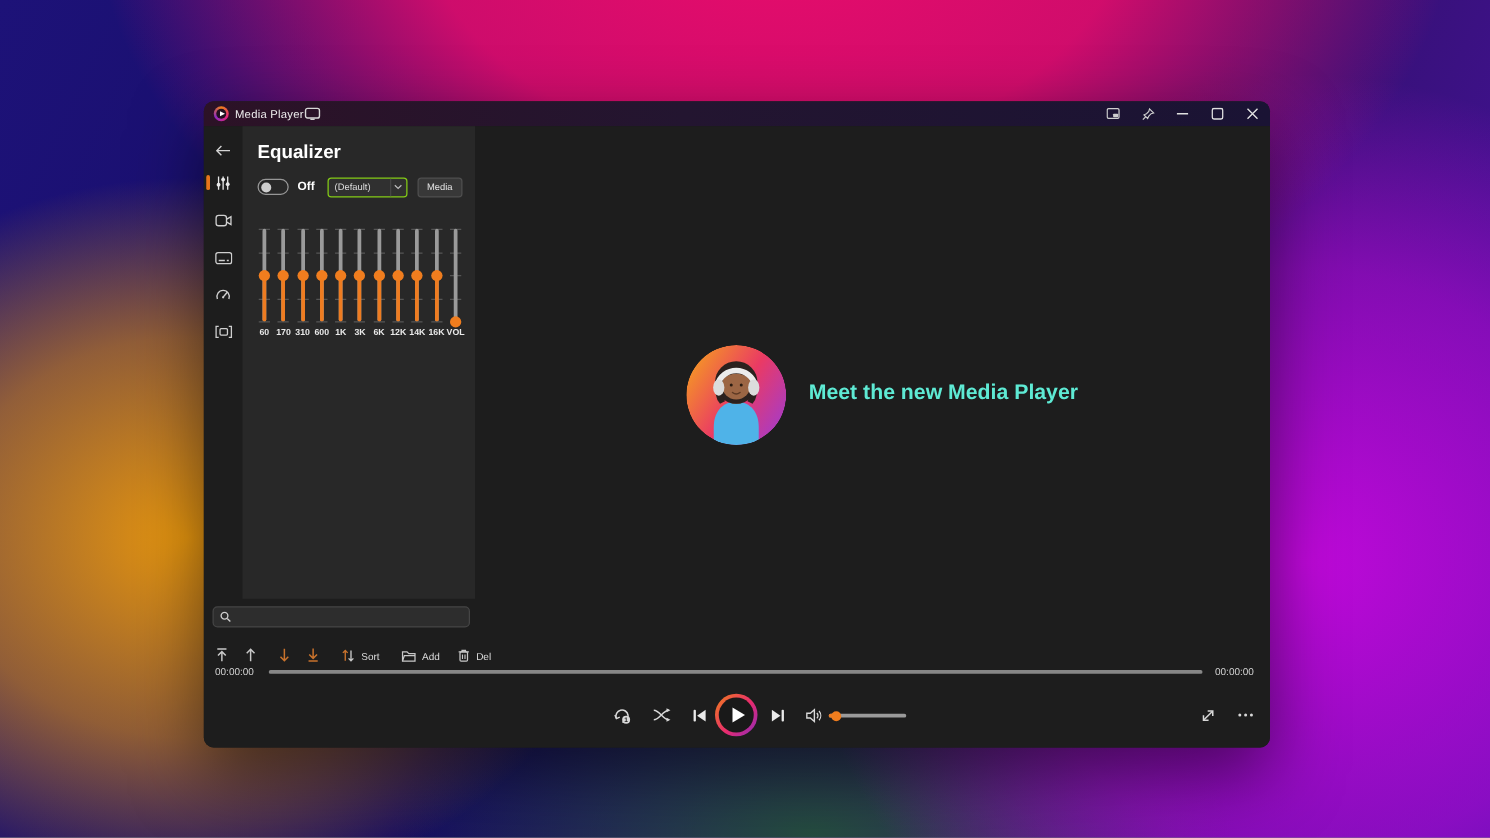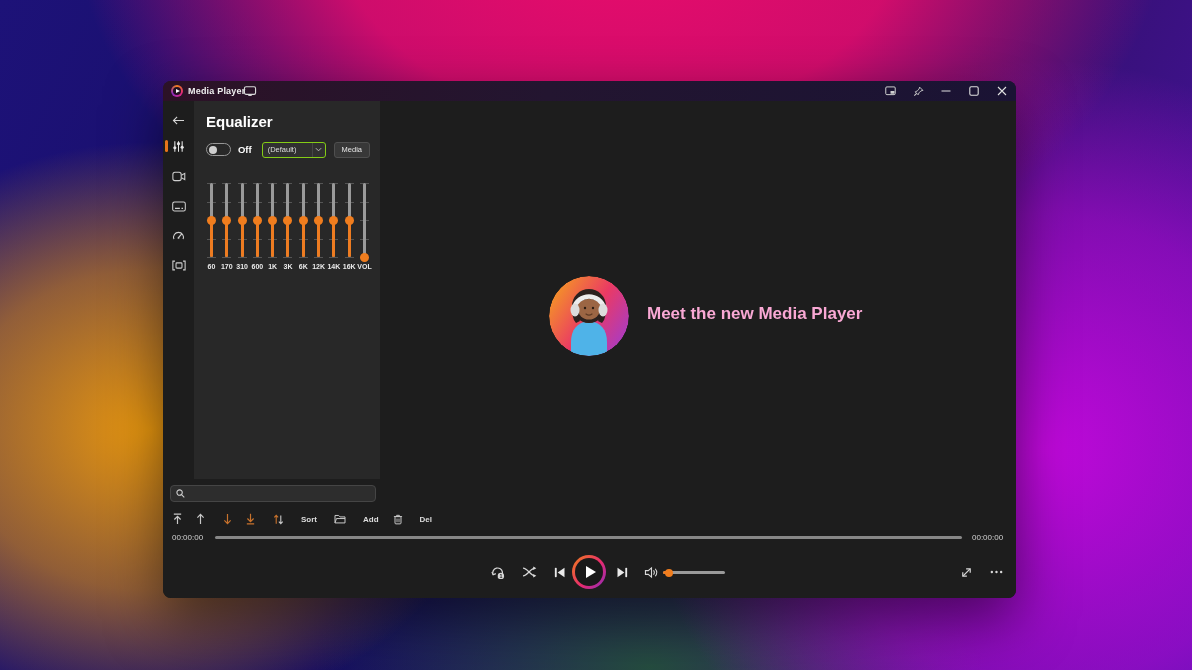--- a/index.html
+++ b/index.html
@@ -25,21 +25,21 @@
   
   .titlebar {
     position:relative; height:20px;
     background:linear-gradient(90deg,#2c1226 0%,#231530 45%,#1a1334 100%);
     display:flex; align-items:center;
   }
   .app-logo { position:absolute; left:8px; top:4px; width:12px; height:12px; border-radius:50%;
     background:conic-gradient(#f08019,#e0257e,#8c2bbf,#f08019); display:flex; align-items:center; justify-content:center; }
   .app-logo .inner { width:8px; height:8px; border-radius:50%; background:#201020; display:flex; align-items:center; justify-content:center; }
   .app-logo .tri { width:0; height:0; border-left:4px solid #fff; border-top:2.5px solid transparent; border-bottom:2.5px solid transparent; margin-left:1px; }
-  .app-title { position:absolute; left:25px; top:5px; font-size:9px; font-weight:bold; color:#efefef; letter-spacing:0.2px; }
+  .app-title { position:absolute; left:25px; top:5px; font-size:9px; font-weight:normal; color:#efefef; letter-spacing:0.2px; }
   .cast-btn { position:absolute; left:78px; top:2px; width:18px; height:16px; display:flex; align-items:center; justify-content:center; background:transparent; border:none; }
   .caption-controls { position:absolute; right:0; top:0; height:20px; display:flex; }
   .cap-btn { width:28px; height:20px; display:flex; align-items:center; justify-content:center; background:transparent; border:none; }
 
   
   .content { position:relative; width:100%; height:601px; background:#1d1d1d; }
 
   
   .rail { position:absolute; left:0; top:0; width:31px; height:100%; }
   .rail-item { position:absolute; left:0; width:31px; height:22px; display:flex; align-items:center; justify-content:center; background:transparent; border:none; }
@@ -67,33 +67,33 @@
   .eq-track { position:absolute; left:5px; top:0; width:3px; height:74px; background:#9a9a9a; border-radius:2px; }
   .eq-fill { position:absolute; left:5px; width:3px; background:#ee7c21; border-radius:2px; bottom:0; }
   .eq-thumb { position:absolute; left:2px; width:9px; height:9px; border-radius:50%; background:#f07d1e; }
   .eq-label { position:absolute; left:-4px; width:21px; top:80px; text-align:center; font-size:7px; font-weight:bold; color:#eaeaea; }
 
   
   .hero { position:absolute; left:217px; right:0; top:0; height:430px; display:flex; align-items:center; justify-content:center; }
   .hero-inner { display:flex; align-items:center; gap:18px; }
   .avatar { width:80px; height:80px; border-radius:50%; overflow:hidden; flex:0 0 auto; }
   .hero-text { width:200px; }
-  .hero-title { font-size:17px; font-weight:bold; color:#f9a8d4; margin-bottom:5px; white-space:nowrap; }
+  .hero-title { font-size:17px; font-weight:bold; color:#5eead4; margin-bottom:5px; white-space:nowrap; }
   .hero-sub { font-size:8.5px; color:#9d9d9d; line-height:1.35; width:192px; }
 
   
   .searchbox { position:absolute; left:7px; top:384px; width:206px; height:17px; background:#2d2d2d;
     border:1px solid #454545; border-radius:4px; display:flex; align-items:center; }
   .searchbox input { flex:1; background:transparent; border:none; outline:none; color:#e6e6e6; font-size:8px; font-family:inherit; padding-left:2px; }
   .search-icon { margin-left:5px; display:flex; }
 
   
   .pl-toolbar { position:absolute; left:0; top:407px; height:22px; display:flex; align-items:center; }
-  .tb-btn { height:22px; display:flex; align-items:center; justify-content:center; gap:17px; background:transparent; border:none;
-    color:#dcdcdc; font-size:8px; font-family:inherit;font-weight:bold; }
+  .tb-btn { height:22px; display:flex; align-items:flex-end; justify-content:center; gap:5px; background:transparent; border:none;
+    color:#dcdcdc; font-size:8px; font-family:inherit; }
   .tb-ico { width:22px; }
   .tb-move1 { margin-left:3px; } .tb-move2 { margin-left:1px; } .tb-move3 { margin-left:5px; } .tb-move4 { margin-left:1px; }
   .tb-sort { margin-left:8px; padding:0 4px; } .tb-add { margin-left:9px; padding:0 4px; } .tb-del { margin-left:6px; padding:0 4px; }
 
   
   .seek-row { position:absolute; left:0; top:430px; width:100%; height:12px; }
   .time { position:absolute; font-size:8px; color:#d2d2d2; top:2px; }
   .time-left { left:9px; } .time-right { left:809px; }
   .seek-track { position:absolute; left:52px; top:5px; width:747px; height:3px; background:#878787; border-radius:2px; }
 

